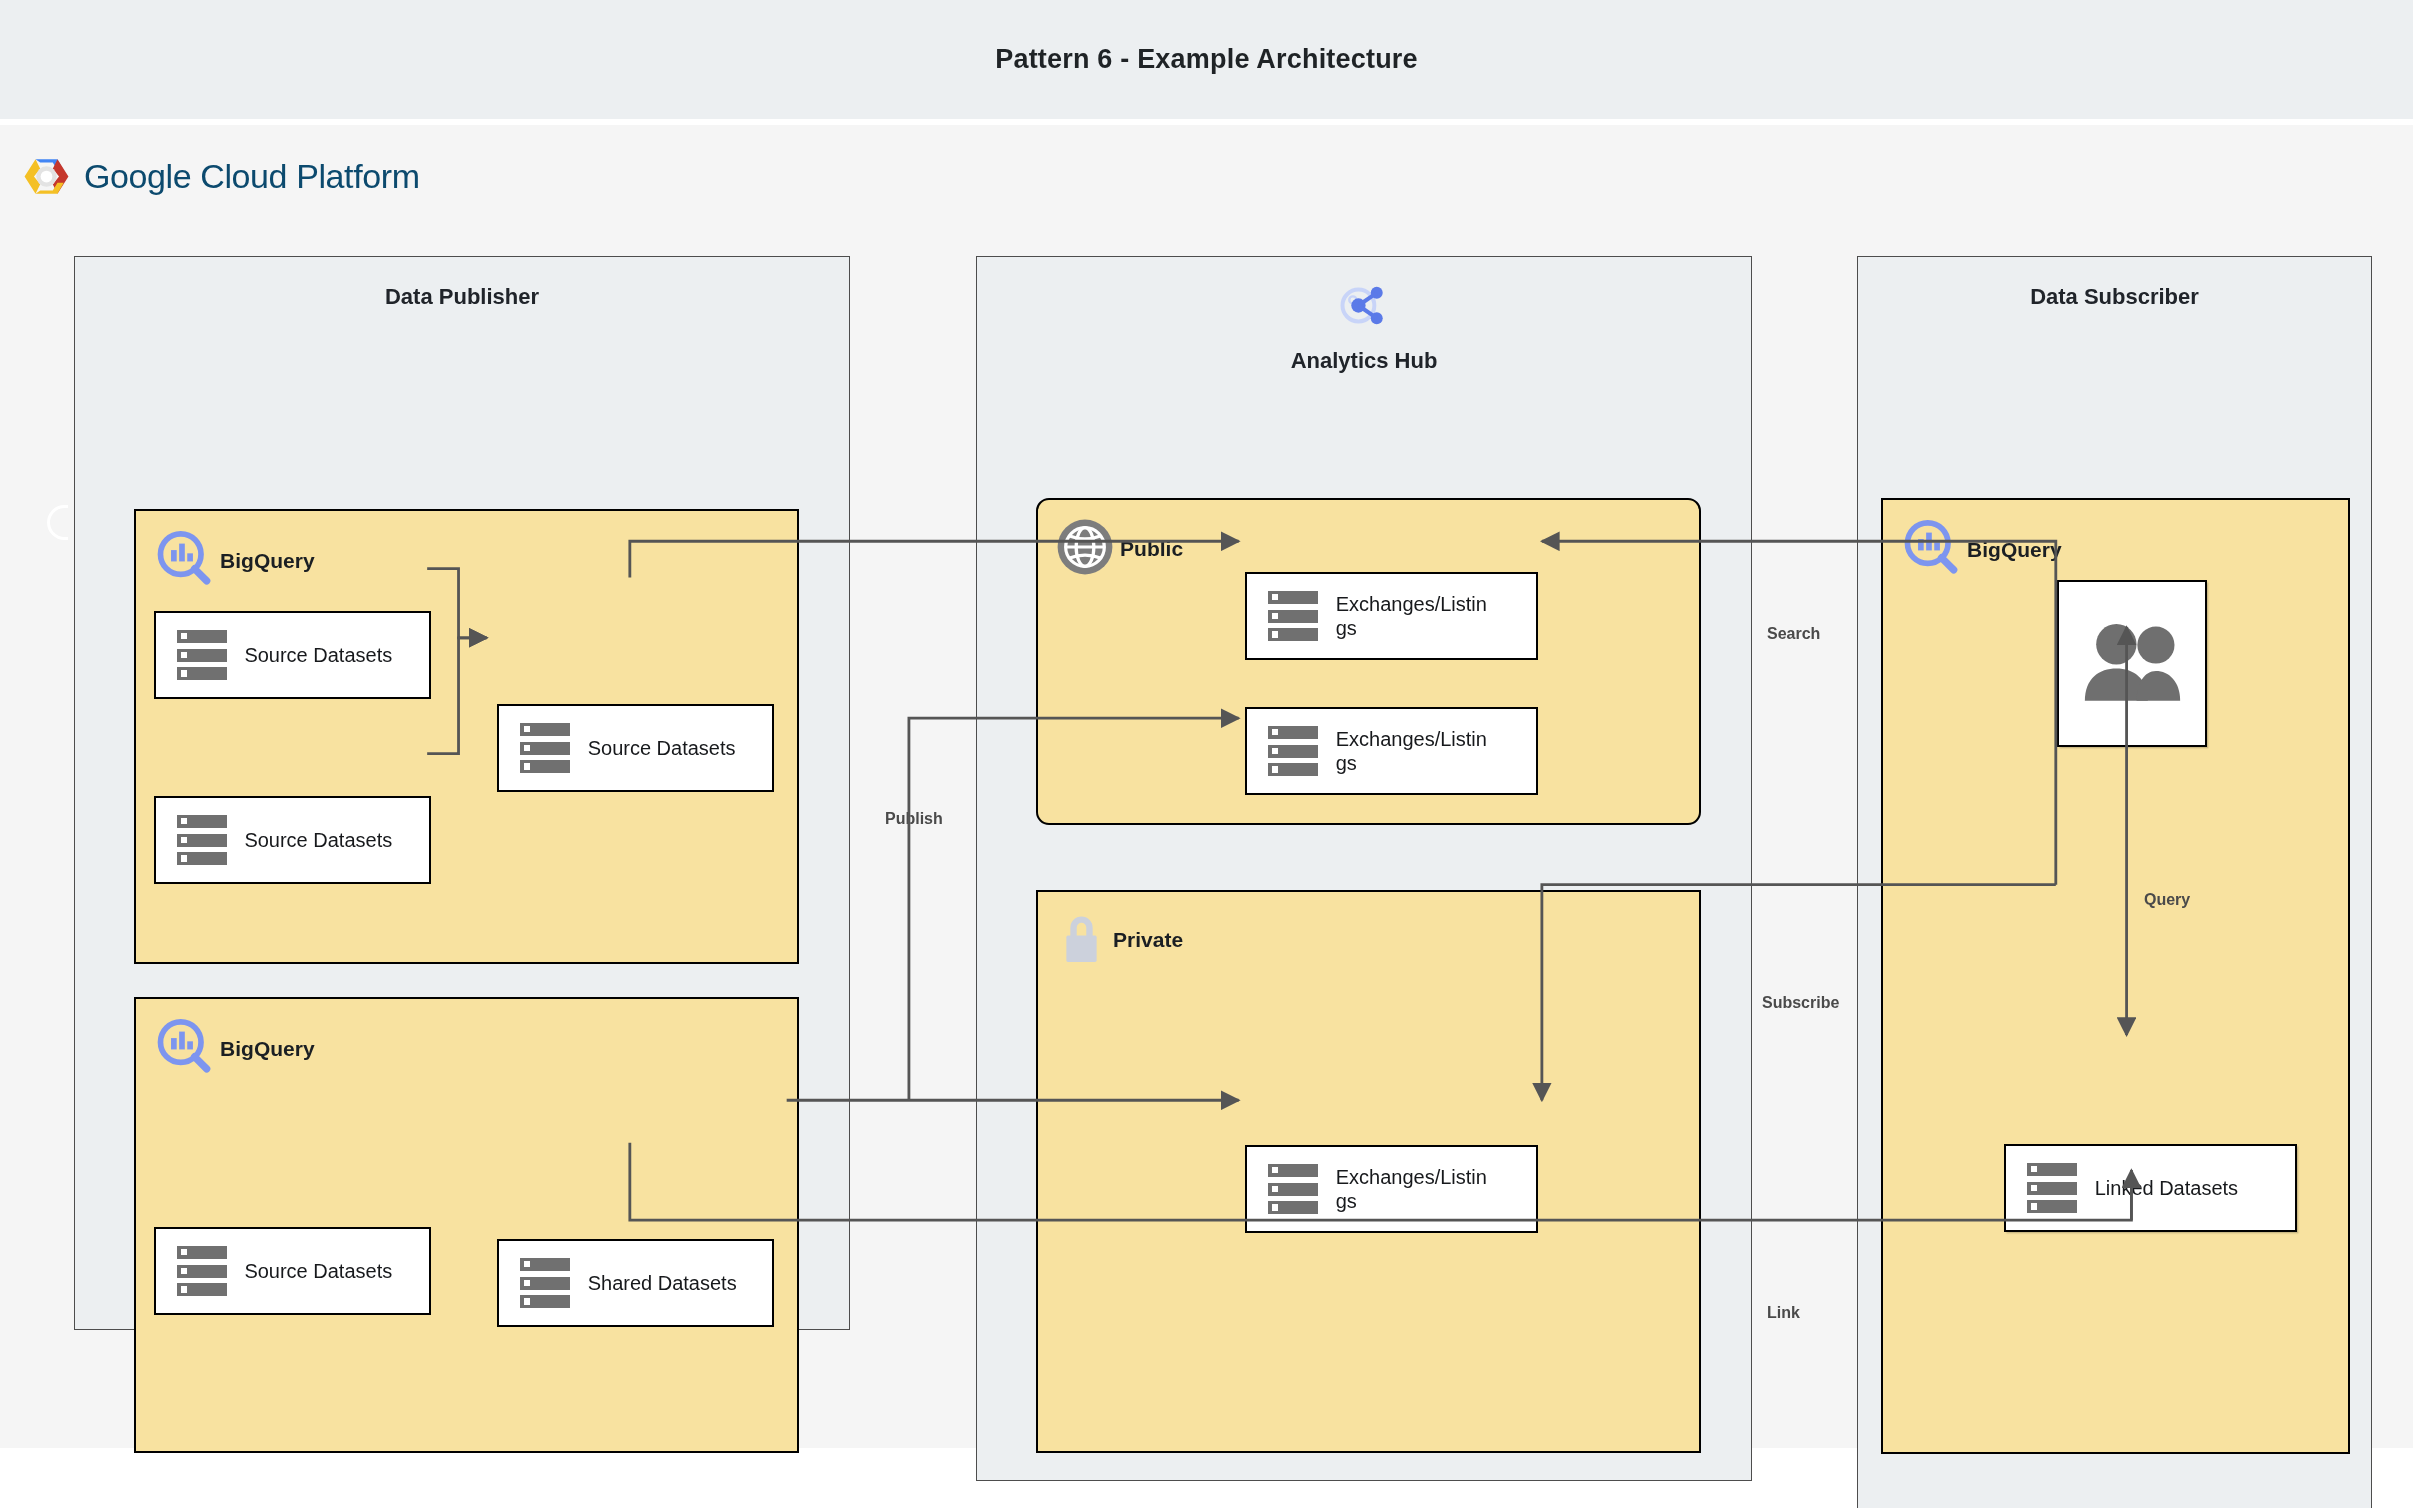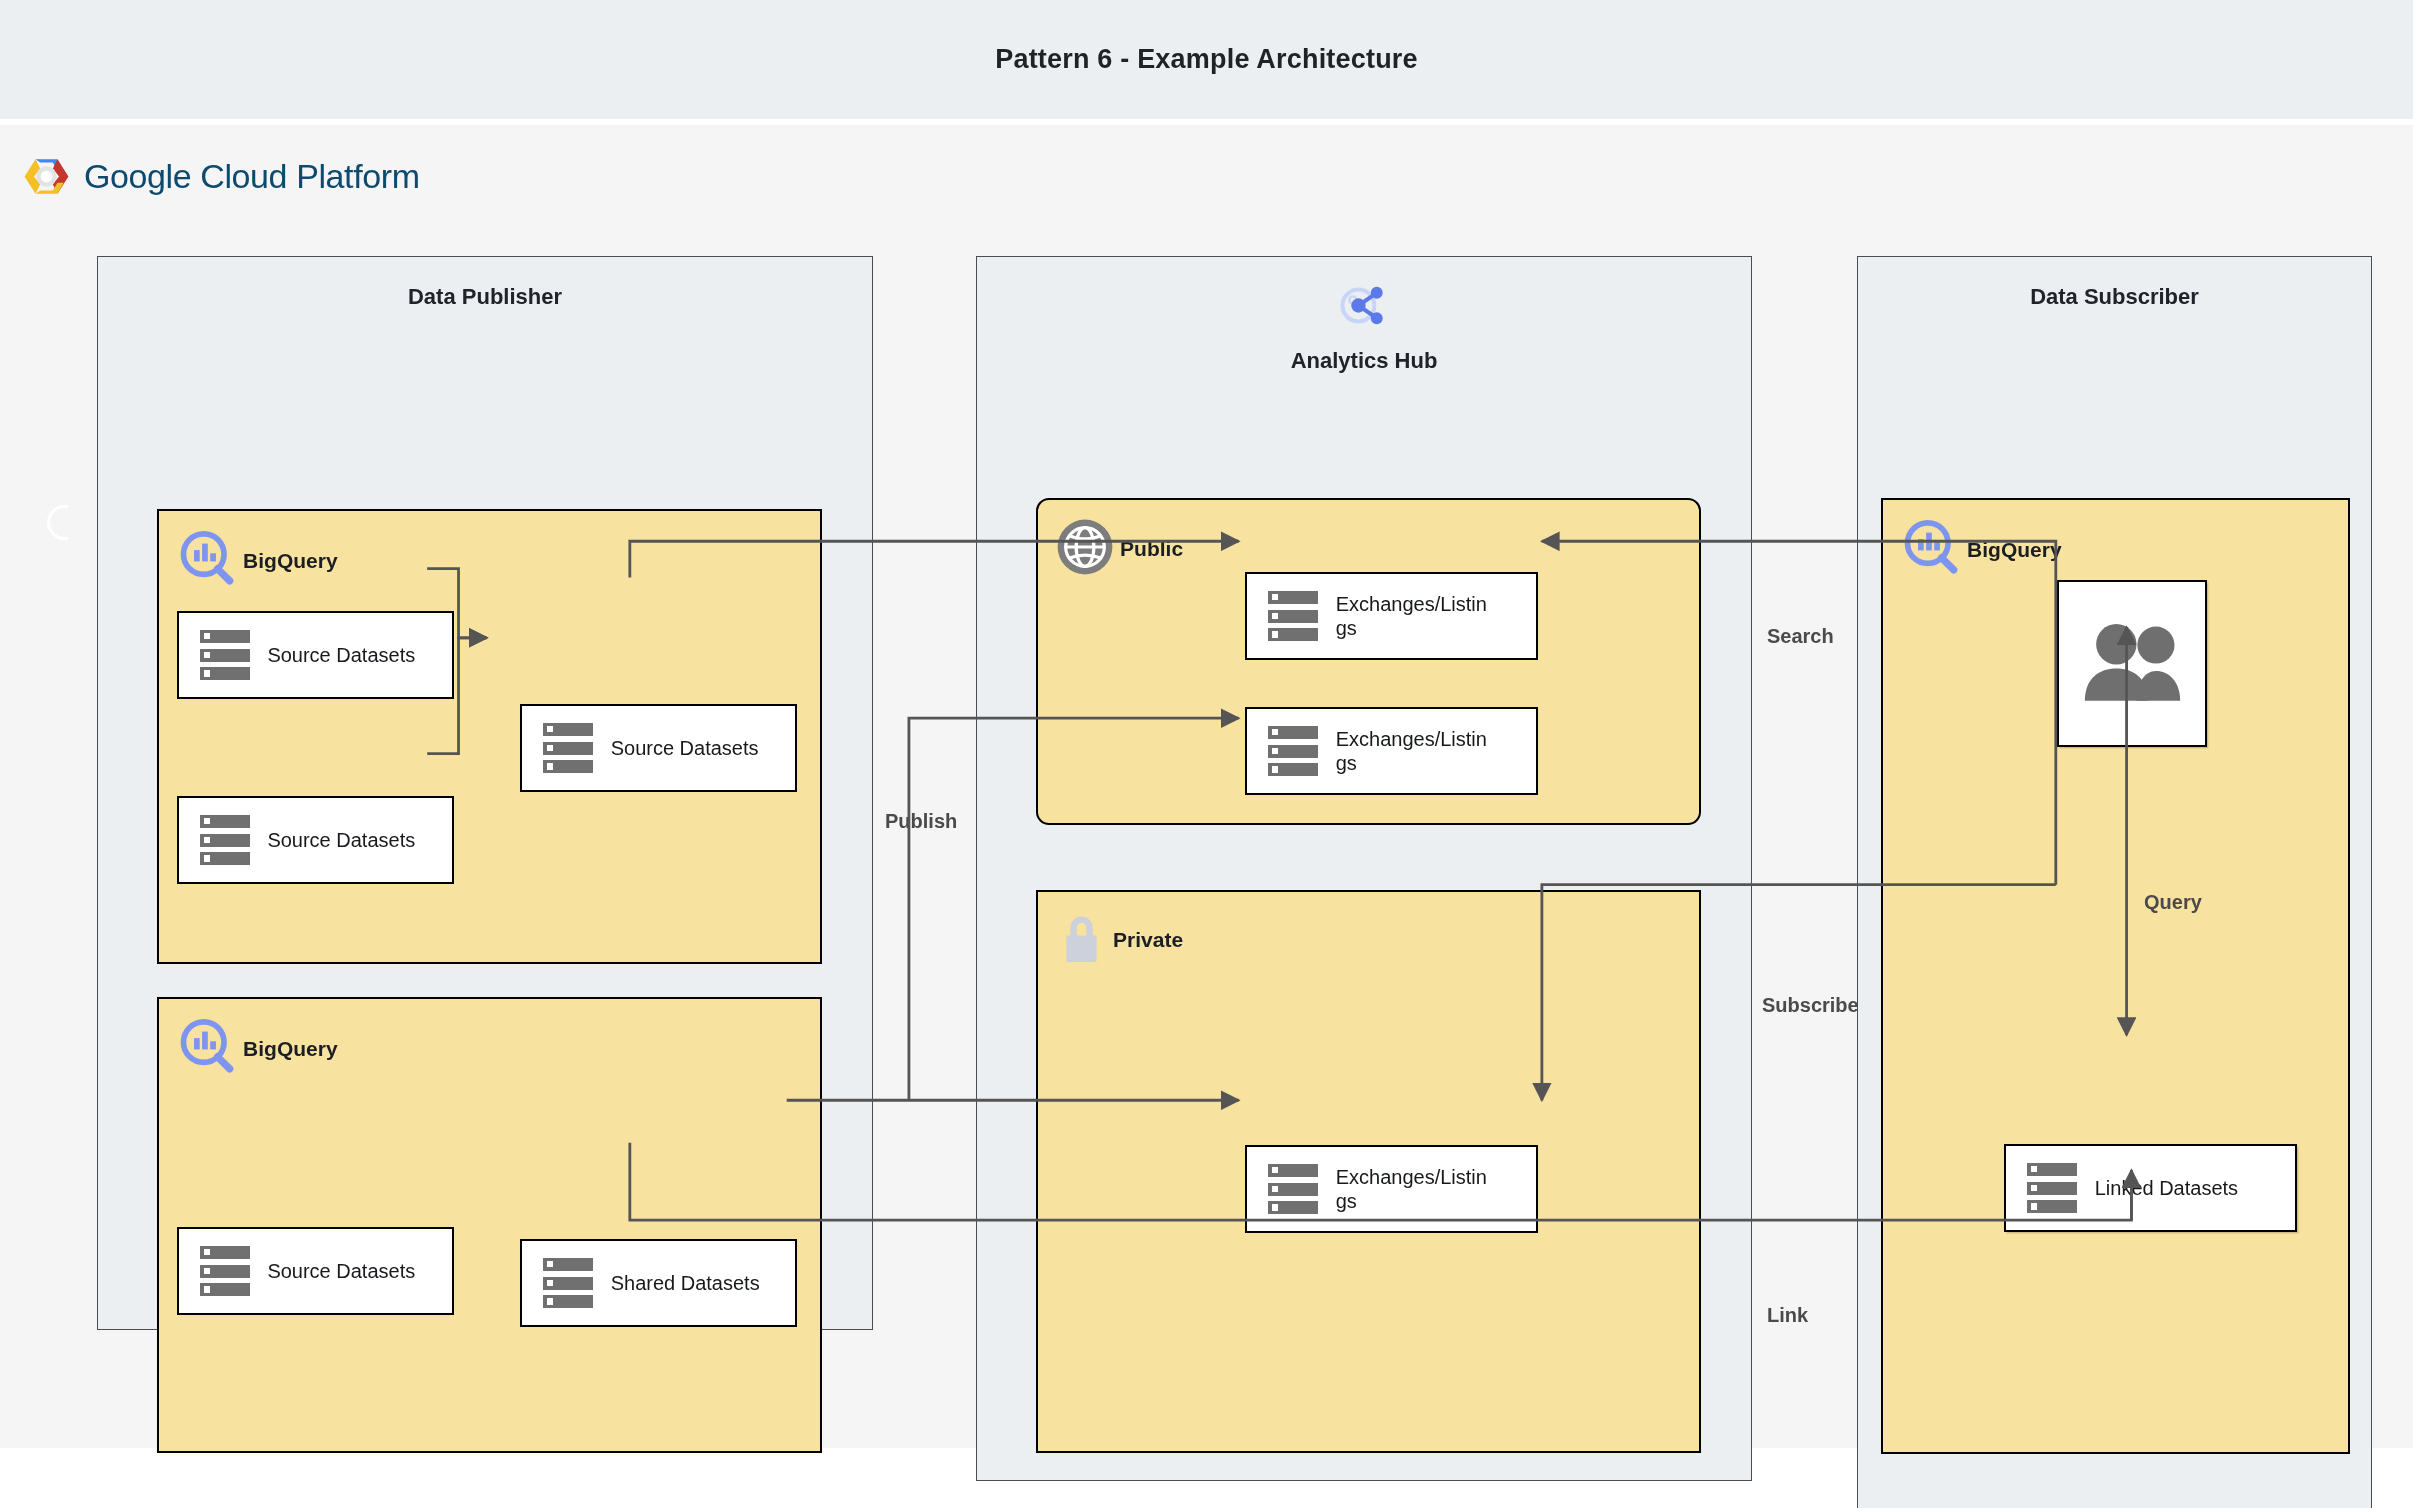--- a/index.html
+++ b/index.html
@@ -85,21 +85,21 @@
   .ds-icon i {
     display: block; height: 13px; background: #707070; position: relative;
   }
   .ds-icon i::before {
     content: ""; position: absolute; left: 4px; top: 3.2px;
     width: 6.4px; height: 6.4px; background: #ffffff;
   }
 
   
   .elabel {
-    position: absolute; font-size: 20px; font-weight: bold; color: #4a4a4a;
+    position: absolute; font-size: 16px; font-weight: bold; color: #4a4a4a;
     white-space: nowrap;
   }
 
   
   .wires { position: absolute; left: 0; top: 0; width: 2413px; height: 1508px; pointer-events: none; }
 
   
   .stray-arc {
     position: absolute; left: 47px; top: 380px;
     width: 21px; height: 35px;
@@ -127,21 +127,21 @@
           <path d="M16 52 L44 52 L52 38 L44 38 L38 48 L22 48 Z" fill="#f4c025"></path>
           <circle cx="30" cy="30" r="13" fill="#e3e3e3"></circle>
           <circle cx="30" cy="30" r="7.5" fill="#ffffff"></circle>
         </svg>
       </span>
       <span class="wordmark"><b>Google</b><span> Cloud Platform</span></span>
     </div>
 
     <div class="stray-arc"></div>
 
-    <div class="zone" style="left:74px; top:131px; width:776px; height:1074px;margin-left:23px;">
+    <div class="zone" style="left:74px; top:131px; width:776px; height:1074px;">
       <div class="zone-title">Data Publisher</div>
 
       <div class="ybox" style="left:59px; top:252px; width:665px; height:455px;">
         <div class="ybox-label">
           <span>
             <svg width="60" height="60" viewBox="0 0 74 74">
               <circle cx="33" cy="31" r="25" fill="none" stroke="#7d95ef" stroke-width="7"></circle>
               <rect x="21" y="26" width="7" height="14" fill="#7d95ef"></rect>
               <rect x="31" y="18" width="7" height="22" fill="#7d95ef"></rect>
               <rect x="41" y="30" width="7" height="10" fill="#7d95ef"></rect>

